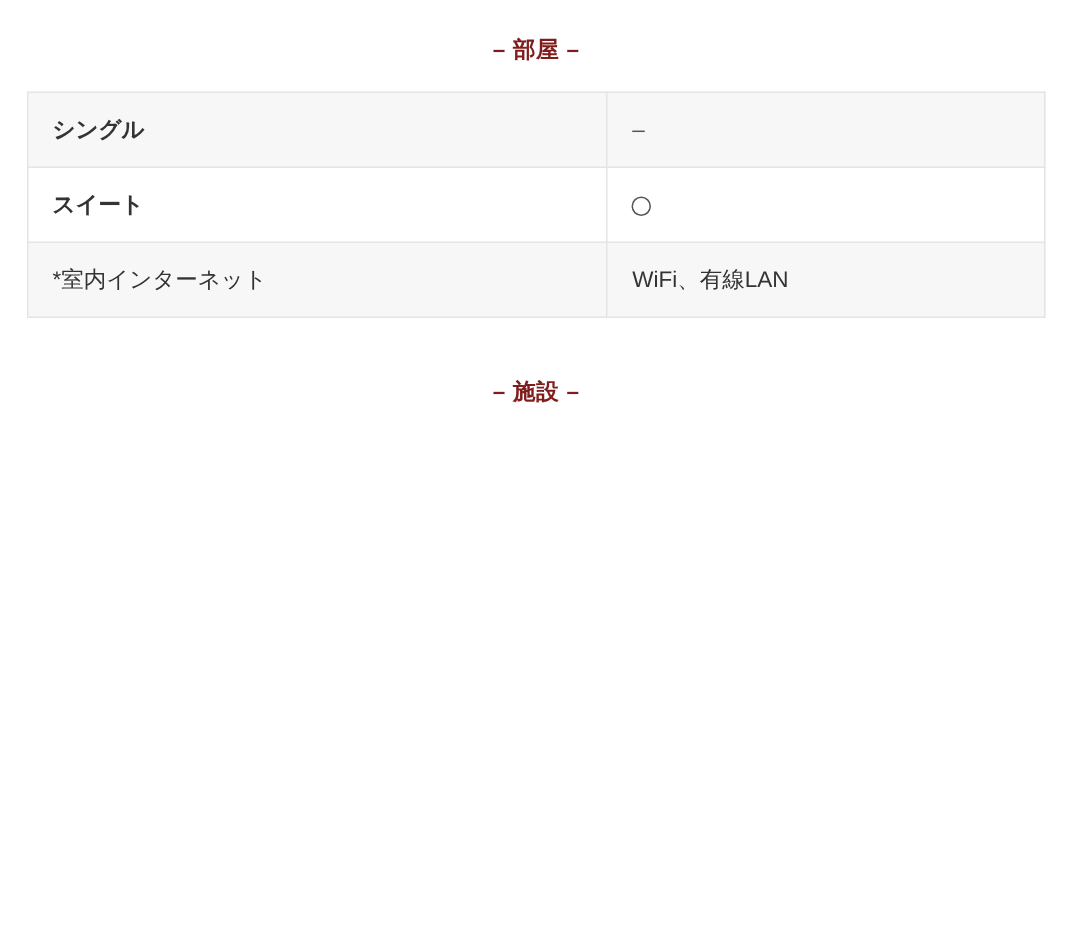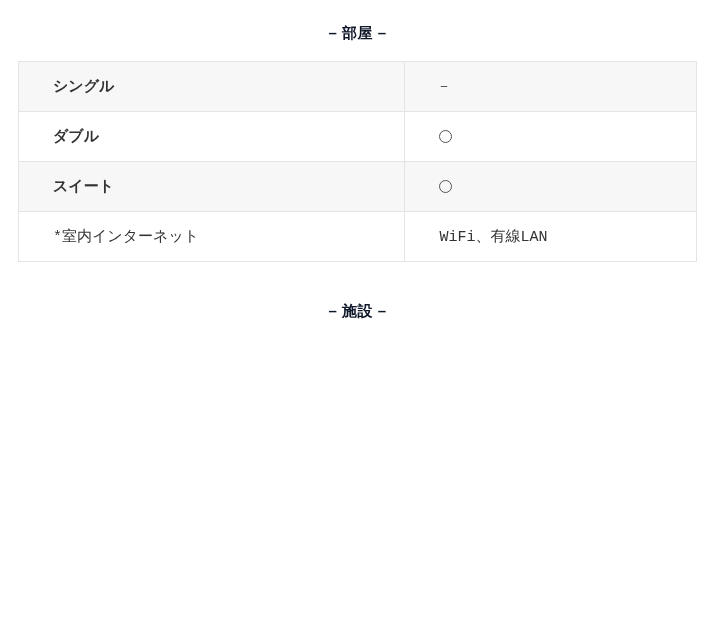--- a/index.html
+++ b/index.html
@@ -6,37 +6,36 @@
     font-family: "Hiragino Kaku Gothic ProN", "Hiragino Sans", "Meiryo", sans-serif;
     background: #ffffff;
     margin: 0;
     padding: 10px 18px 30px 18px;
     color: #222;
     font-size: 15px;
   }
   .section-title {
     text-align: center;
     font-weight: 700;
-    color: #0f172a;
+    color: #7f1d1d;
     font-size: 15px;
     margin: 14px 0 18px 0;
     letter-spacing: 0.5px;
   }
   table.info {
     width: 100%;
     border-collapse: collapse;
     table-layout: fixed;
     border: 1px solid #e4e4e4;
   }
   table.info td {
     border: 1px solid #e4e4e4;
-    padding: 15px 34px;
+    padding: 15px 16px;
     vertical-align: middle;
     color: #333;
-    font-family: Liberation Mono, monospace;
   }
   
   table.info tr:nth-child(odd) td {
     background: #f7f7f7;
   }
   table.info tr:nth-child(even) td {
     background: #ffffff;
   }
   td.label {
     font-weight: 700;
@@ -78,24 +77,20 @@
   <colgroup>
       <col class="c1">
       <col class="c2">
     </colgroup>
   <tbody>
     <tr>
       <td class="label">シングル</td>
       <td class="value"><span class="dash">–</span></td>
     </tr>
     <tr>
-      <td class="label">ダブル</td>
-      <td class="value"><span class="circle-mark"></span></td>
-    </tr>
-    <tr>
       <td class="label">スイート</td>
       <td class="value"><span class="circle-mark"></span></td>
     </tr>
     <tr>
       <td class="label footnote-label">*室内インターネット</td>
       <td class="value">WiFi、有線LAN</td>
     </tr>
   </tbody>
 </table>
 

